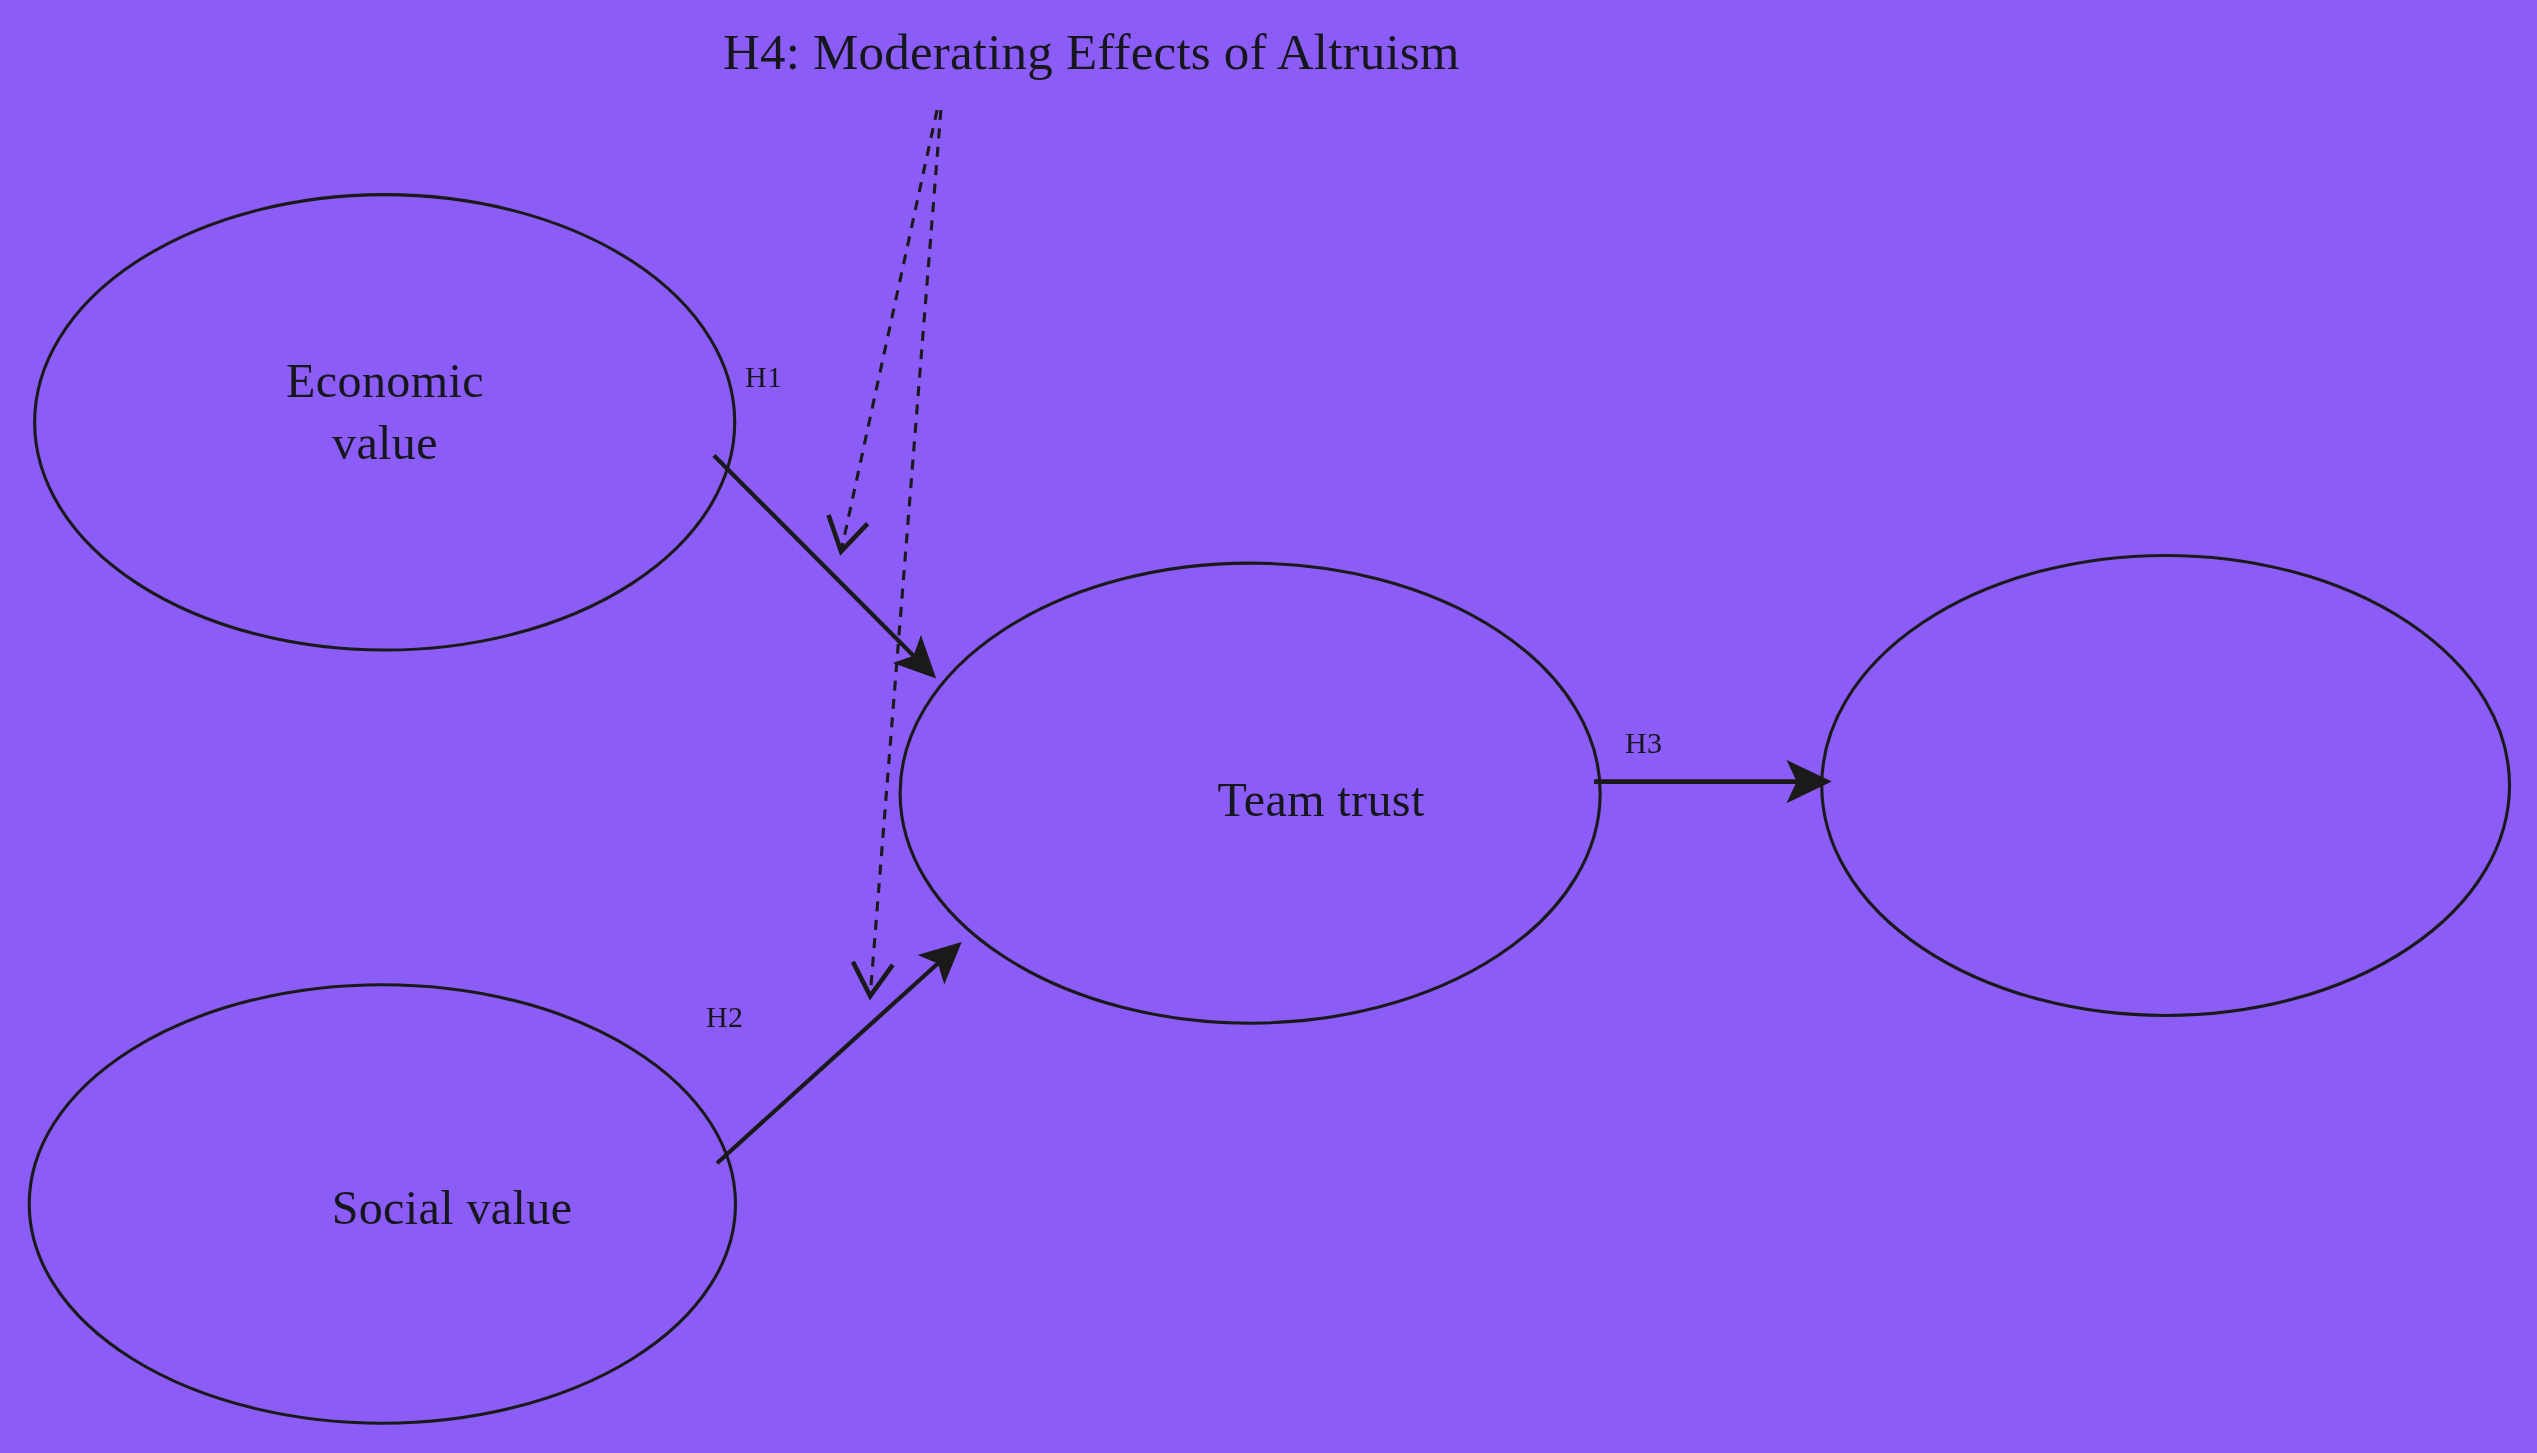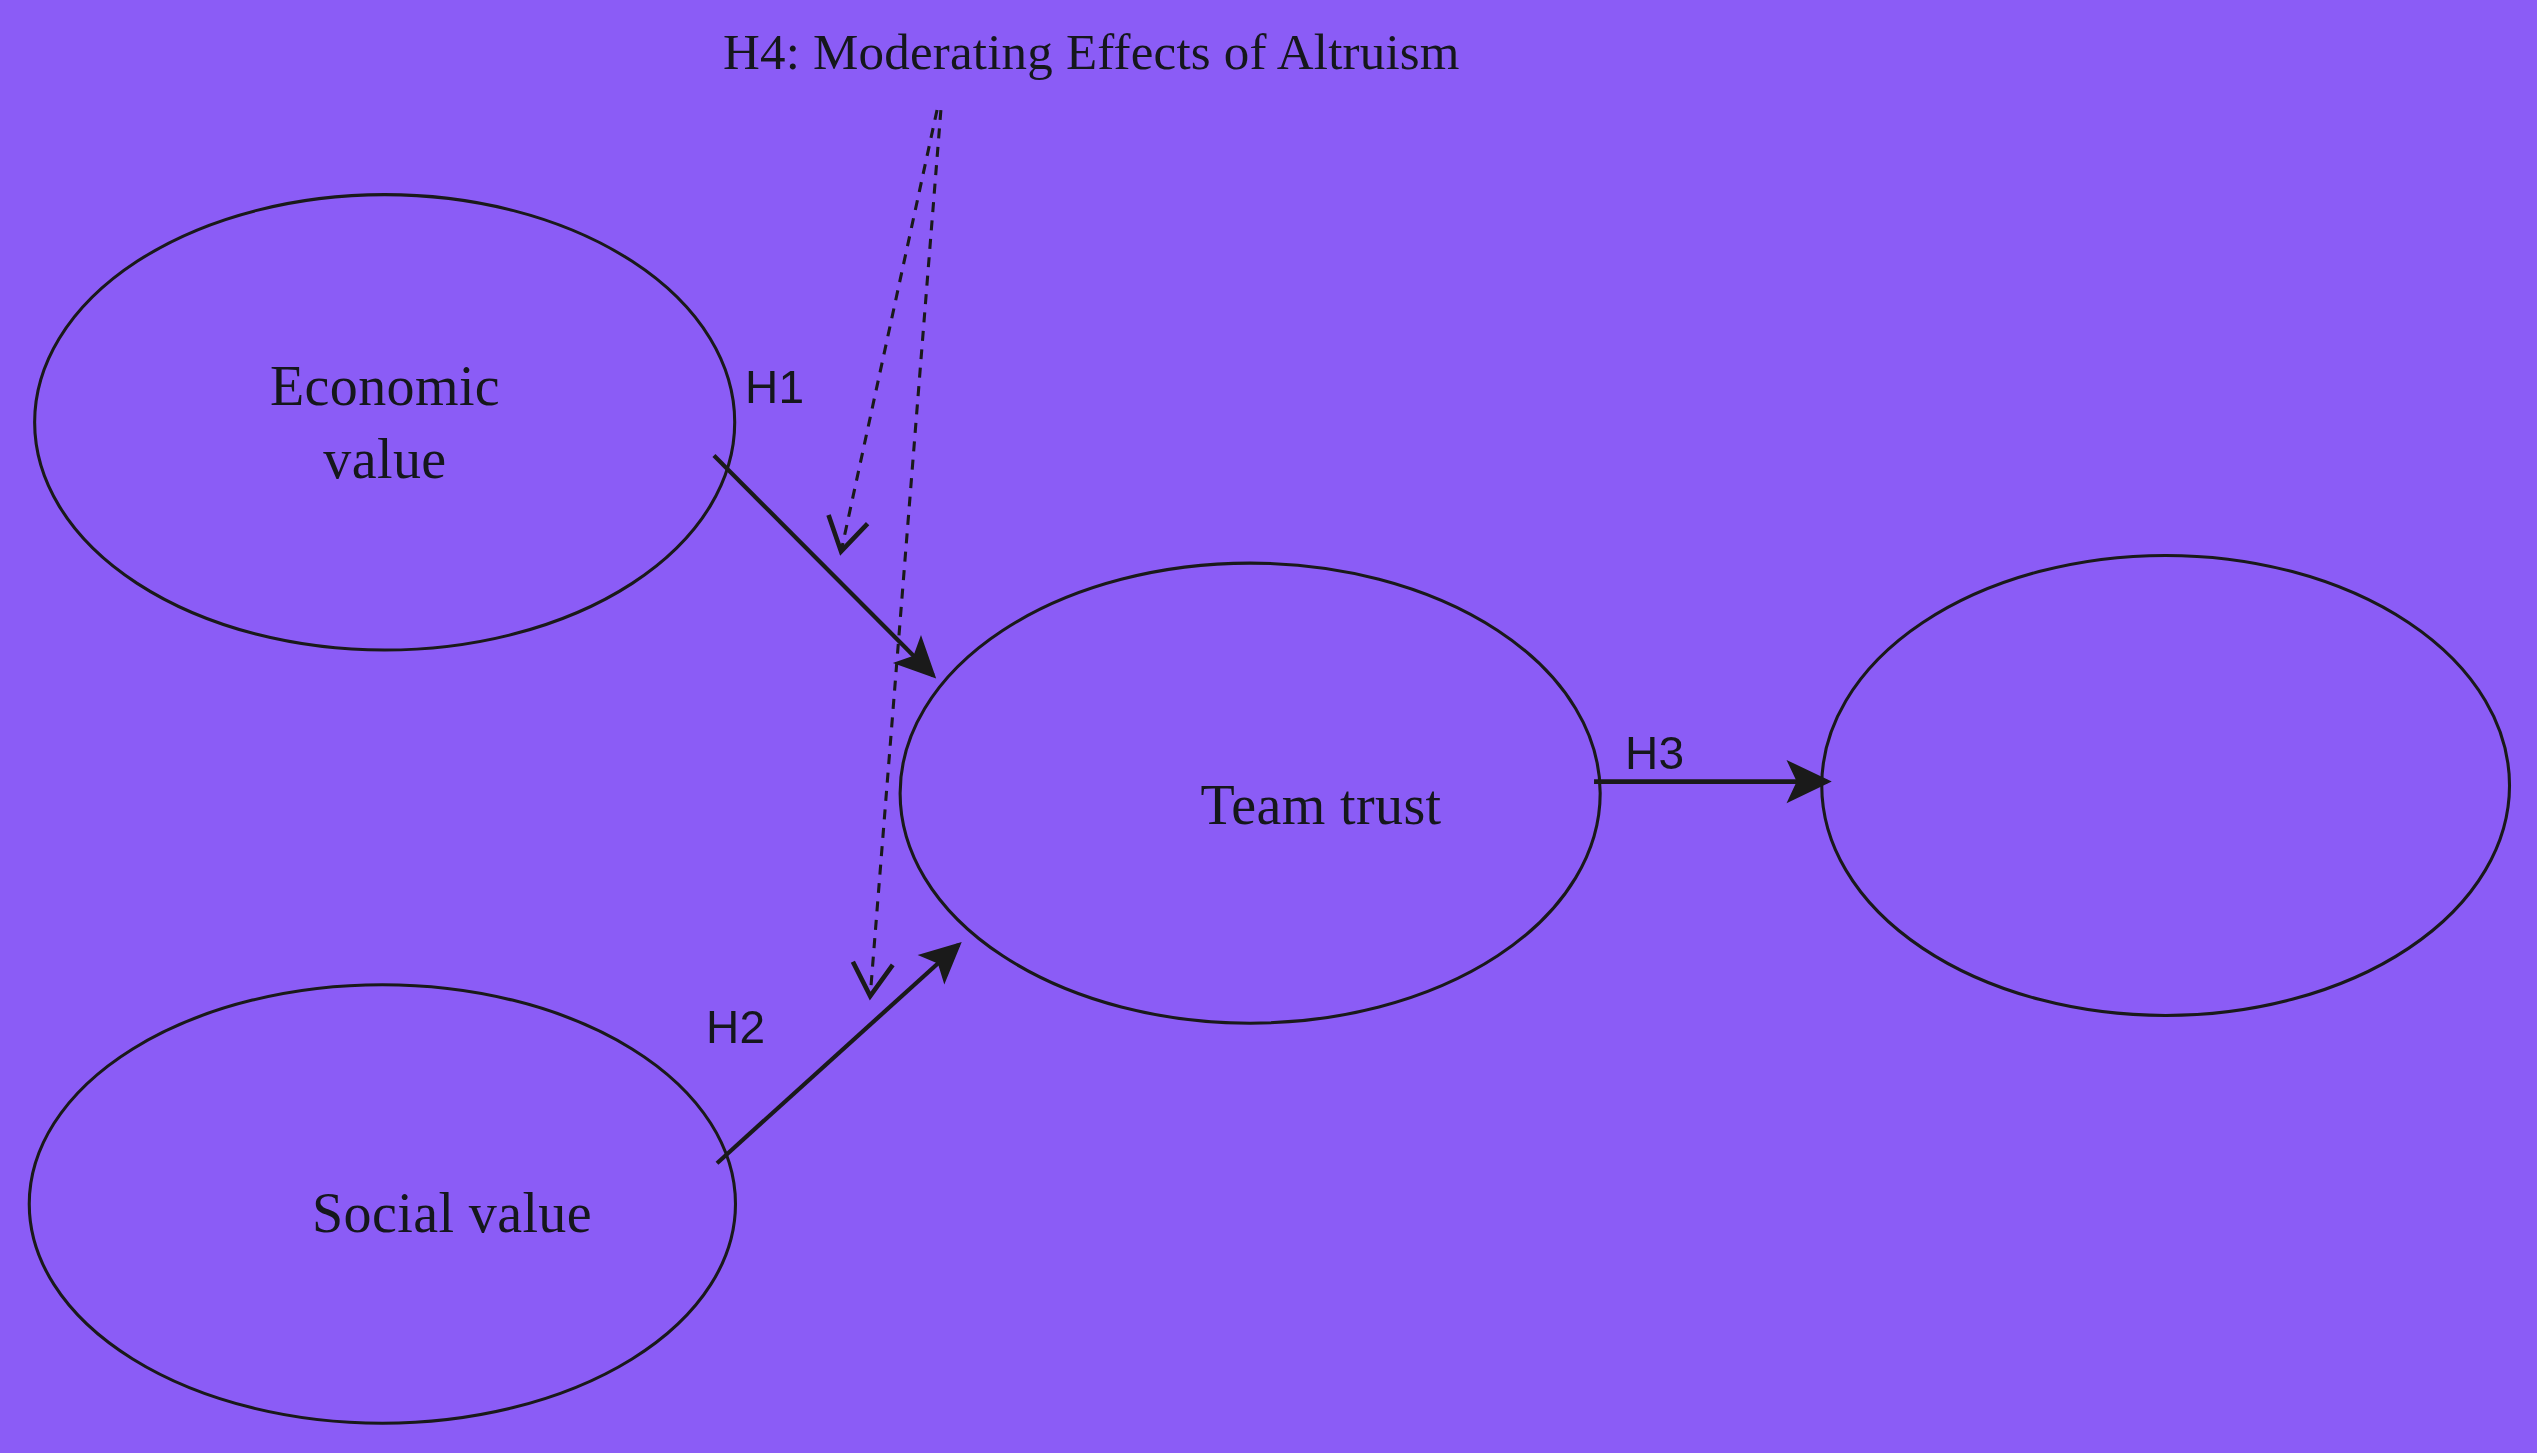--- a/index.html
+++ b/index.html
@@ -27,30 +27,30 @@
     width: 2538px;
     height: 1454px;
     display: block;
   }
   .node-label {
     position: absolute;
     text-align: center;
     line-height: 1.30;
     color: #15171c;
     font-family: "Liberation Serif", "DejaVu Serif", serif;
-    font-size: 56px;
+    font-size: 48px;
     letter-spacing: 0.4px;
     white-space: pre-line;
     pointer-events: none;
   }
   .edge-label {
     position: absolute;
     color: #15171c;
-    font-family: Liberation Sans, sans-serif;
-    font-size: 46px;
+    font-family: Liberation Serif, serif;
+    font-size: 30px;
     letter-spacing: 0.4px;
     white-space: nowrap;
   }
   #title-text {
     position: absolute;
     left: 723px;
     top: 23px;
     font-family: "Liberation Serif", "DejaVu Serif", serif;
     font-size: 51px;
     color: #15171c;

